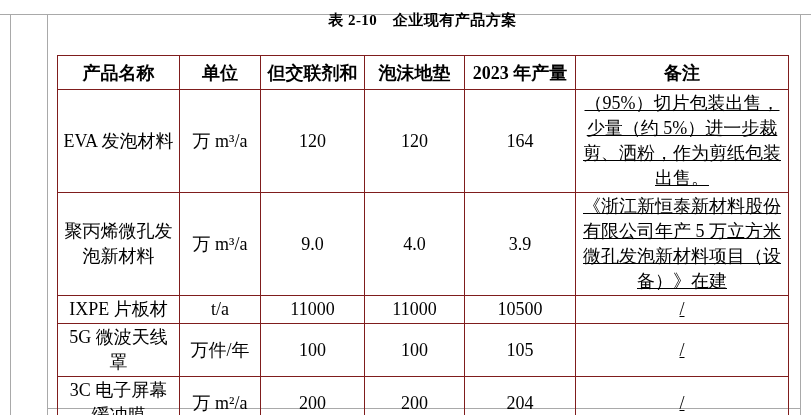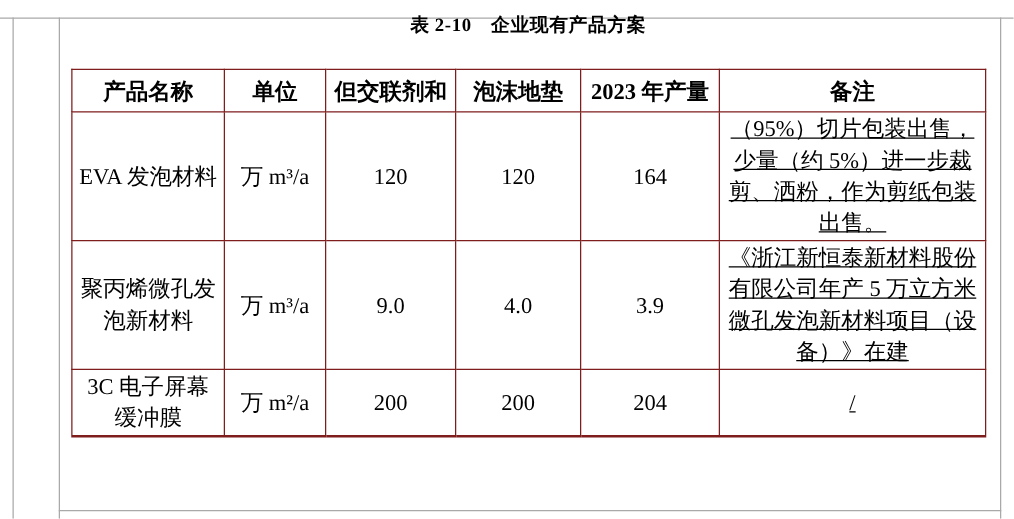--- a/index.html
+++ b/index.html
@@ -75,20 +75,36 @@
         <td class="c-remark">（95%）切片包装出售，少量（约 5%）进一步裁剪、洒粉，作为剪纸包装出售。</td>
       </tr>
       <tr style="height: 77px;">
         <td class="c-name">聚丙烯微孔发泡新材料</td>
         <td class="c-unit">万 m³/a</td>
         <td class="c-approved">9.0</td>
         <td class="c-actual">4.0</td>
         <td class="c-output_2023">3.9</td>
         <td class="c-remark">《浙江新恒泰新材料股份有限公司年产 5 万立方米微孔发泡新材料项目（设备）》在建</td>
       </tr>
+      <tr style="height: 28px;">
+        <td class="c-name">IXPE 片板材</td>
+        <td class="c-unit">t/a</td>
+        <td class="c-approved">11000</td>
+        <td class="c-actual">11000</td>
+        <td class="c-output_2023">10500</td>
+        <td class="c-remark">/</td>
+      </tr>
+      <tr style="height: 27px;">
+        <td class="c-name">5G 微波天线罩</td>
+        <td class="c-unit">万件/年</td>
+        <td class="c-approved">100</td>
+        <td class="c-actual">100</td>
+        <td class="c-output_2023">105</td>
+        <td class="c-remark">/</td>
+      </tr>
       <tr style="height: 53px;">
         <td class="c-name">3C 电子屏幕缓冲膜</td>
         <td class="c-unit">万 m²/a</td>
         <td class="c-approved">200</td>
         <td class="c-actual">200</td>
         <td class="c-output_2023">204</td>
         <td class="c-remark">/</td>
       </tr>
     </tbody>
 </table>

